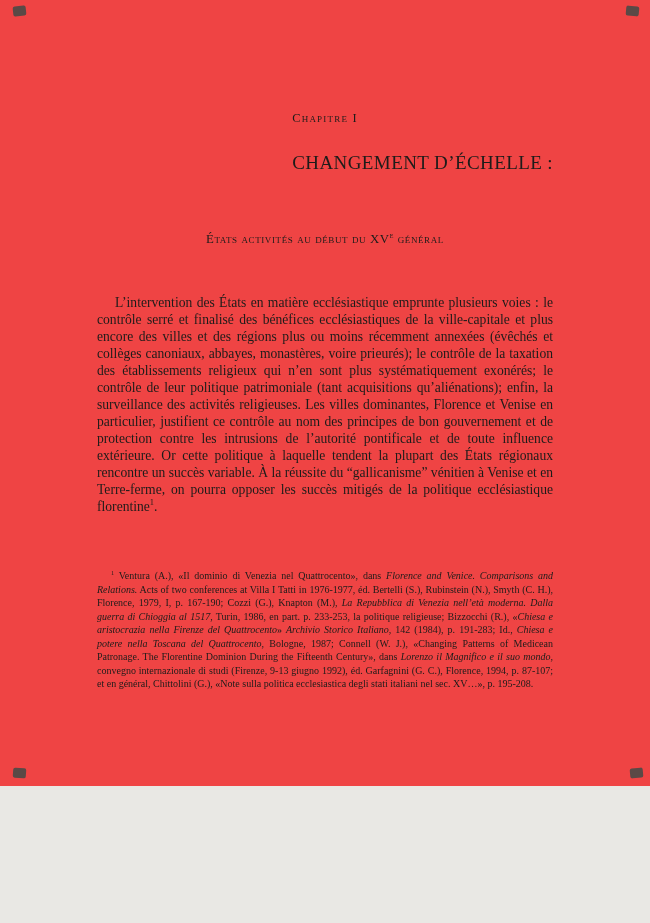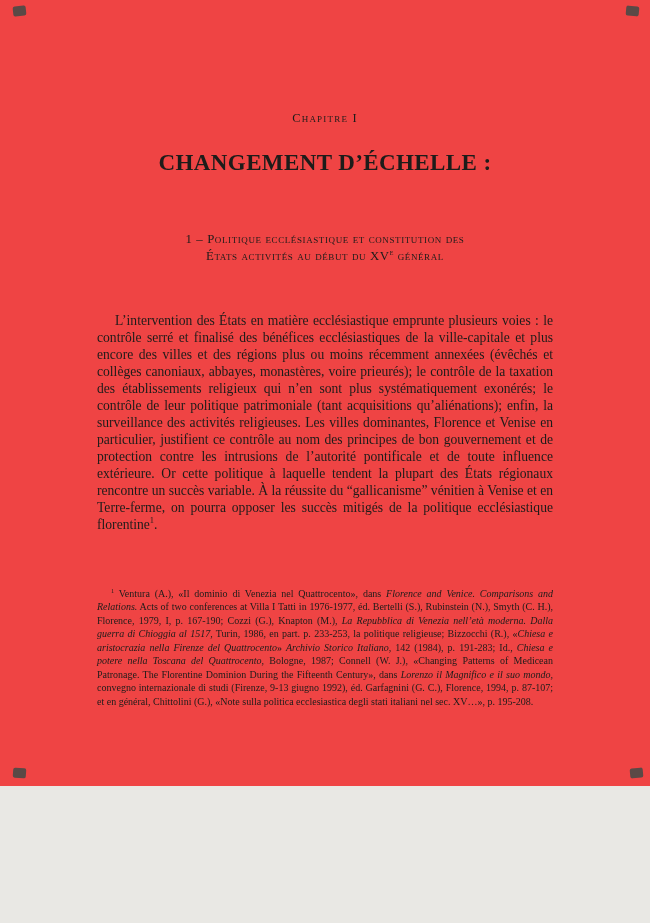--- a/index.html
+++ b/index.html
@@ -40,23 +40,23 @@
     margin-top: 112px;
     text-align: center;
     font-variant: small-caps;
     font-size: 12.5px;
     letter-spacing: 1.2px;
     line-height: 13px;
   }
 
   .title {
     margin-top: 27px;
-    text-align: center;
-    font-weight: bold;
-    font-size: 23px;
+    text-align: right;
+    font-weight: normal;
+    font-size: 19px;
     letter-spacing: 0.4px;
     line-height: 21.5px;
   }
   .title .tline { display: block; }
 
   .section {
     margin-top: 57px;
     text-align: center;
     font-variant: small-caps;
     font-size: 12.8px;
@@ -101,21 +101,20 @@
 
   <div class="textblock">
 
     <div class="chapter">Chapitre I</div>
 
     <h1 class="title">
       <span class="tline">CHANGEMENT D’ÉCHELLE :</span>
     </h1>
 
     <div class="section">
-      <span class="sline">1 – Politique ecclésiastique et constitution des</span>
       <span class="sline"><span>États activités au début du XV</span><sup>e</sup><span> général</span></span>
     </div>
 
     <div class="bodytext">
       <p class="para"><span>L’intervention des États en matière ecclésiastique emprunte plusieurs voies : le contrôle serré et finalisé des bénéfices ecclésiastiques de la ville-capitale et plus encore des villes et des régions plus ou moins récemment annexées (évêchés et collèges canoniaux, abbayes, monastères, voire prieurés); le contrôle de la taxation des établissements religieux qui n’en sont plus systématiquement exonérés; le contrôle de leur politique patrimoniale (tant acquisitions qu’aliénations); enfin, la surveillance des activités religieuses. Les villes dominantes, Florence et Venise en particulier, justifient ce contrôle au nom des principes de bon gouvernement et de protection contre les intrusions de l’autorité pontificale et de toute influence extérieure. Or cette politique à laquelle tendent la plupart des États régionaux rencontre un succès variable. À la réussite du “gallicanisme” vénitien à Venise et en Terre-ferme, on pourra opposer les succès mitigés de la politique ecclésiastique florentine</span><sup>1</sup><span>.</span></p>
     </div>
 
     <div class="footnote"><sup>1</sup><span> Ventura (A.), «Il dominio di Venezia nel Quattrocento», dans </span><span style="font-style: italic;">Florence and Venice. Comparisons and Relations.</span><span> Acts of two conferences at Villa I Tatti in 1976-1977, éd. Bertelli (S.), Rubinstein (N.), Smyth (C. H.), Florence, 1979, I, p. 167-190; Cozzi (G.), Knapton (M.), </span><span style="font-style: italic;">La Repubblica di Venezia nell’età moderna. Dalla guerra di Chioggia al 1517</span><span>, Turin, 1986, en part. p. 233-253, la politique religieuse; Bizzocchi (R.), «</span><span style="font-style: italic;">Chiesa e aristocrazia nella Firenze del Quattrocento</span><span>» </span><span style="font-style: italic;">Archivio Storico Italiano</span><span>, 142 (1984), p. 191-283; Id., </span><span style="font-style: italic;">Chiesa e potere nella Toscana del Quattrocento</span><span>, Bologne, 1987; Connell (W. J.), «Changing Patterns of Medicean Patronage. The Florentine Dominion During the Fifteenth Century», dans </span><span style="font-style: italic;">Lorenzo il Magnifico e il suo mondo</span><span>, convegno internazionale di studi (Firenze, 9-13 giugno 1992), éd. Garfagnini (G. C.), Florence, 1994, p. 87-107; et en général, Chittolini (G.), «Note sulla politica ecclesiastica degli stati italiani nel sec. XV…», p. 195-208.</span></div>
 
   </div>

